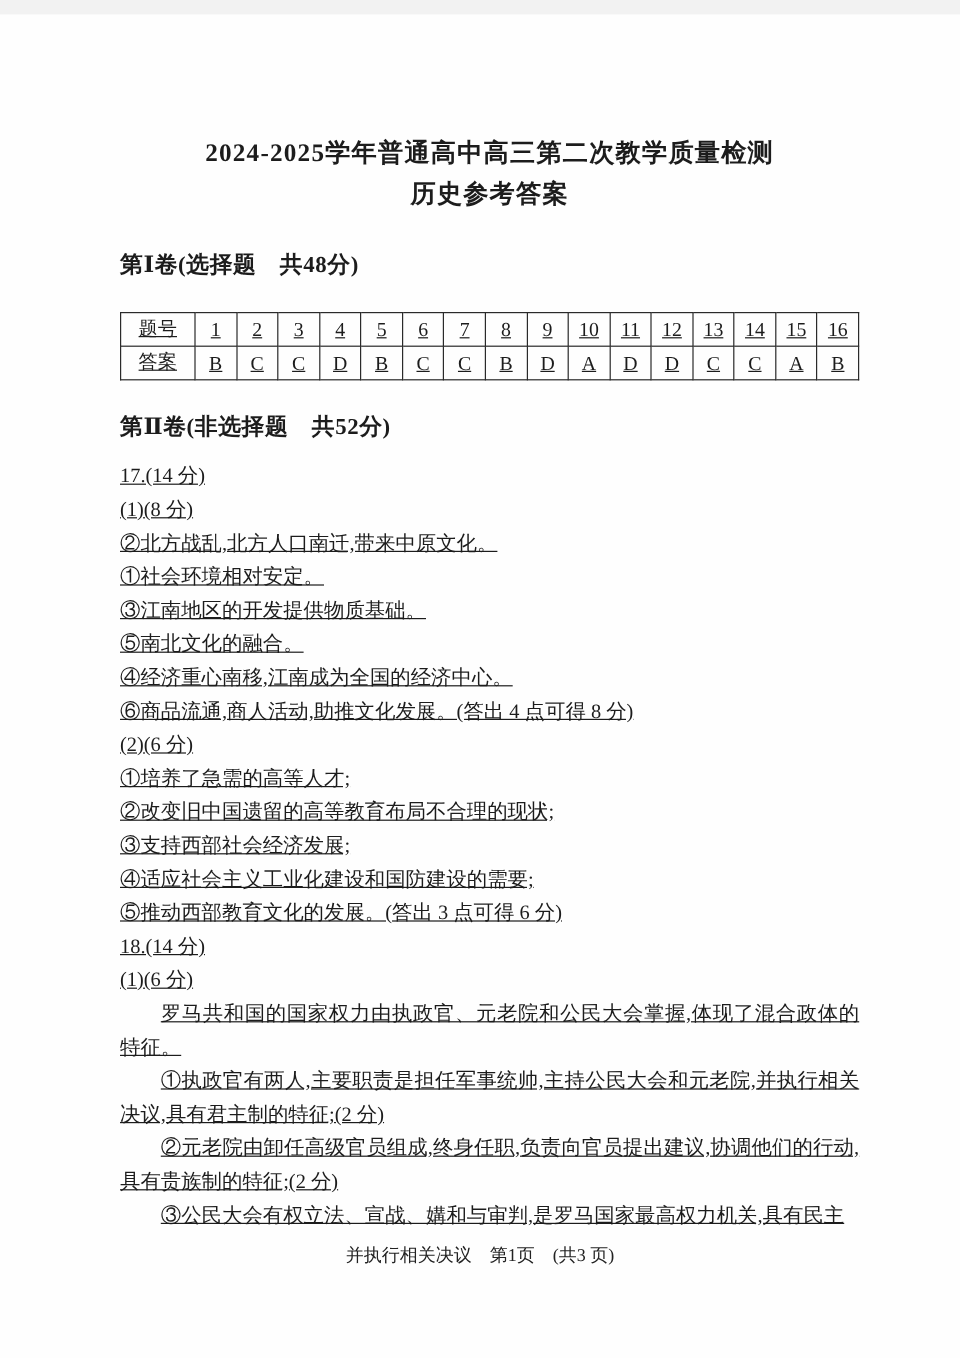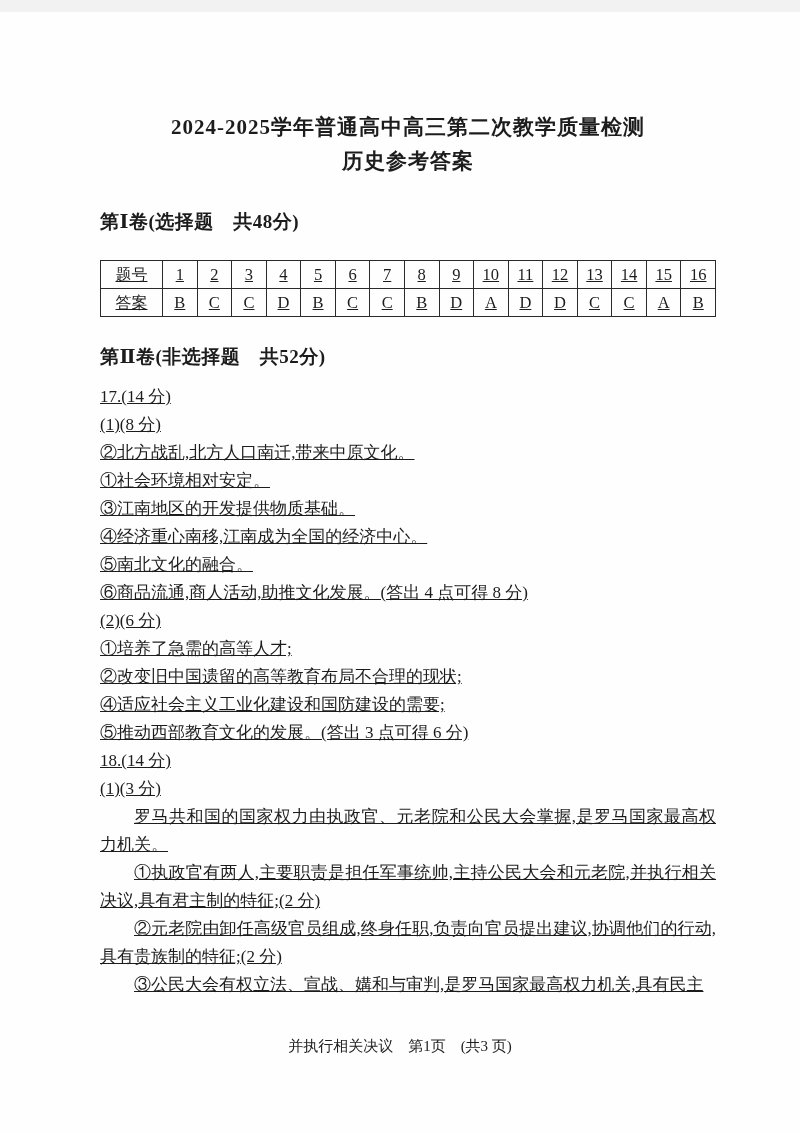--- a/index.html
+++ b/index.html
@@ -125,38 +125,39 @@
   <div class="answer-body">
 
     <div>
       <p>17.(14 分)</p>
       <p>(1)(8 分)</p>
       <div>
 
       <p>②北方战乱,北方人口南迁,带来中原文化。</p>
           <p>①社会环境相对安定。</p>
           <p>③江南地区的开发提供物质基础。</p>
+          <p>⑤南北文化的融合。</p>
           <p>④经济重心南移,江南成为全国的经济中心。</p>
-          <p>⑤南北文化的融合。</p>
           <p>⑥商品流通,商人活动,助推文化发展。(答出 4 点可得 8 分)</p>
         </div>
       <p>(2)(6 分)</p>
       <div>
 
       <p>①培养了急需的高等人才;</p>
           <p>②改变旧中国遗留的高等教育布局不合理的现状;</p>
+          <p>③支持西部社会经济发展;</p>
           <p>④适应社会主义工业化建设和国防建设的需要;</p>
           <p>⑤推动西部教育文化的发展。(答出 3 点可得 6 分)</p>
         </div>
     </div>
 
     <div>
       <p>18.(14 分)</p>
-      <p>(1)(3 分)</p>
-      <p class="indent">罗马共和国的国家权力由执政官、元老院和公民大会掌握,是罗马国家最高权力机关。</p>
+      <p>(1)(6 分)</p>
+      <p class="indent">罗马共和国的国家权力由执政官、元老院和公民大会掌握,体现了混合政体的特征。</p>
       <div>
 
       <p class="indent">①执政官有两人,主要职责是担任军事统帅,主持公民大会和元老院,并执行相关决议,具有君主制的特征;(2 分)</p>
           <p class="indent">②元老院由卸任高级官员组成,终身任职,负责向官员提出建议,协调他们的行动,具有贵族制的特征;(2 分)</p>
           <p class="indent">③公民大会有权立法、宣战、媾和与审判,是罗马国家最高权力机关,具有民主</p>
         </div>
     </div>
 
   </div>
 

